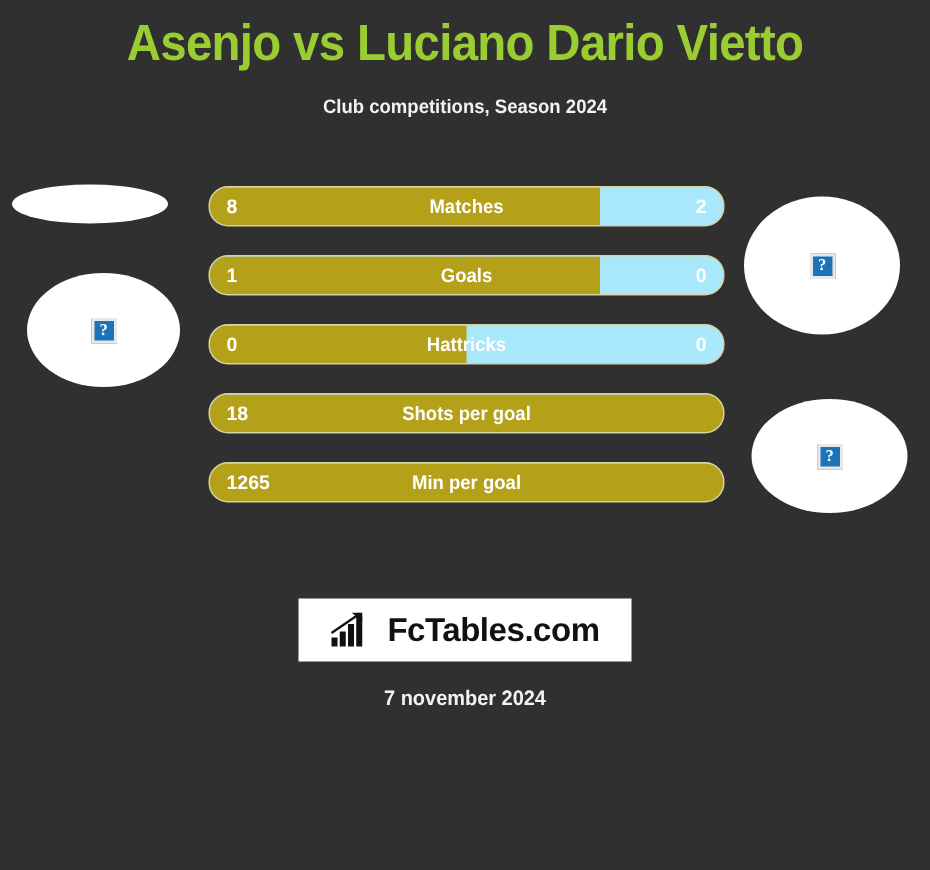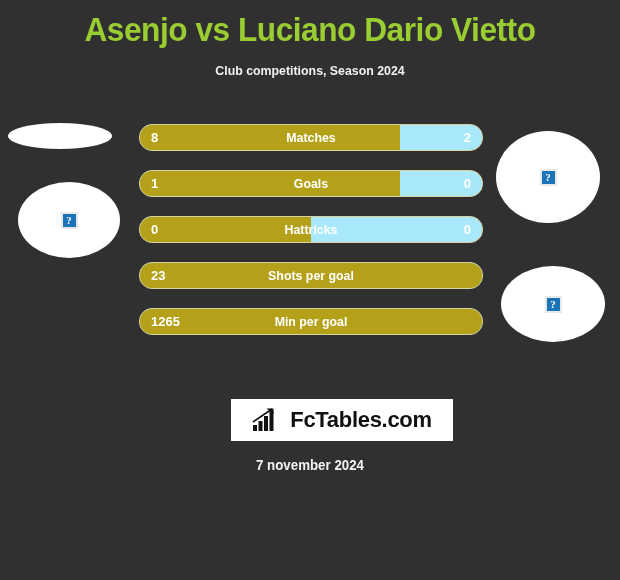--- a/index.html
+++ b/index.html
@@ -136,21 +136,20 @@
     position: absolute;
     left: 199px;
     top: 399px;
     width: 222px;
     height: 42px;
     background: #FFFFFF;
     display: flex;
     align-items: center;
     justify-content: center;
     gap: 12px;
-    margin-left: 32px;
   }
   .logo-text {
     color: #111111;
     font-size: 22px;
     font-weight: bold;
     letter-spacing: -0.3px;
   }
 
   
   .date {
@@ -201,21 +200,21 @@
       <span class="bar-away">0</span>
     </div>
     <div class="bar-row">
       <div class="bar-fill" style="width: 50%; background: rgb(181, 160, 25);"></div>
       <span class="bar-home">0</span>
       <span class="bar-label">Hattricks</span>
       <span class="bar-away">0</span>
     </div>
     <div class="bar-row">
       <div class="bar-fill" style="width: 100%; background: rgb(181, 160, 25);"></div>
-      <span class="bar-home">23</span>
+      <span class="bar-home">18</span>
       <span class="bar-label">Shots per goal</span>
     </div>
     <div class="bar-row">
       <div class="bar-fill" style="width: 100%; background: rgb(181, 160, 25);"></div>
       <span class="bar-home">1265</span>
       <span class="bar-label">Min per goal</span>
     </div>
   </div>
 
 <div class="logo">

